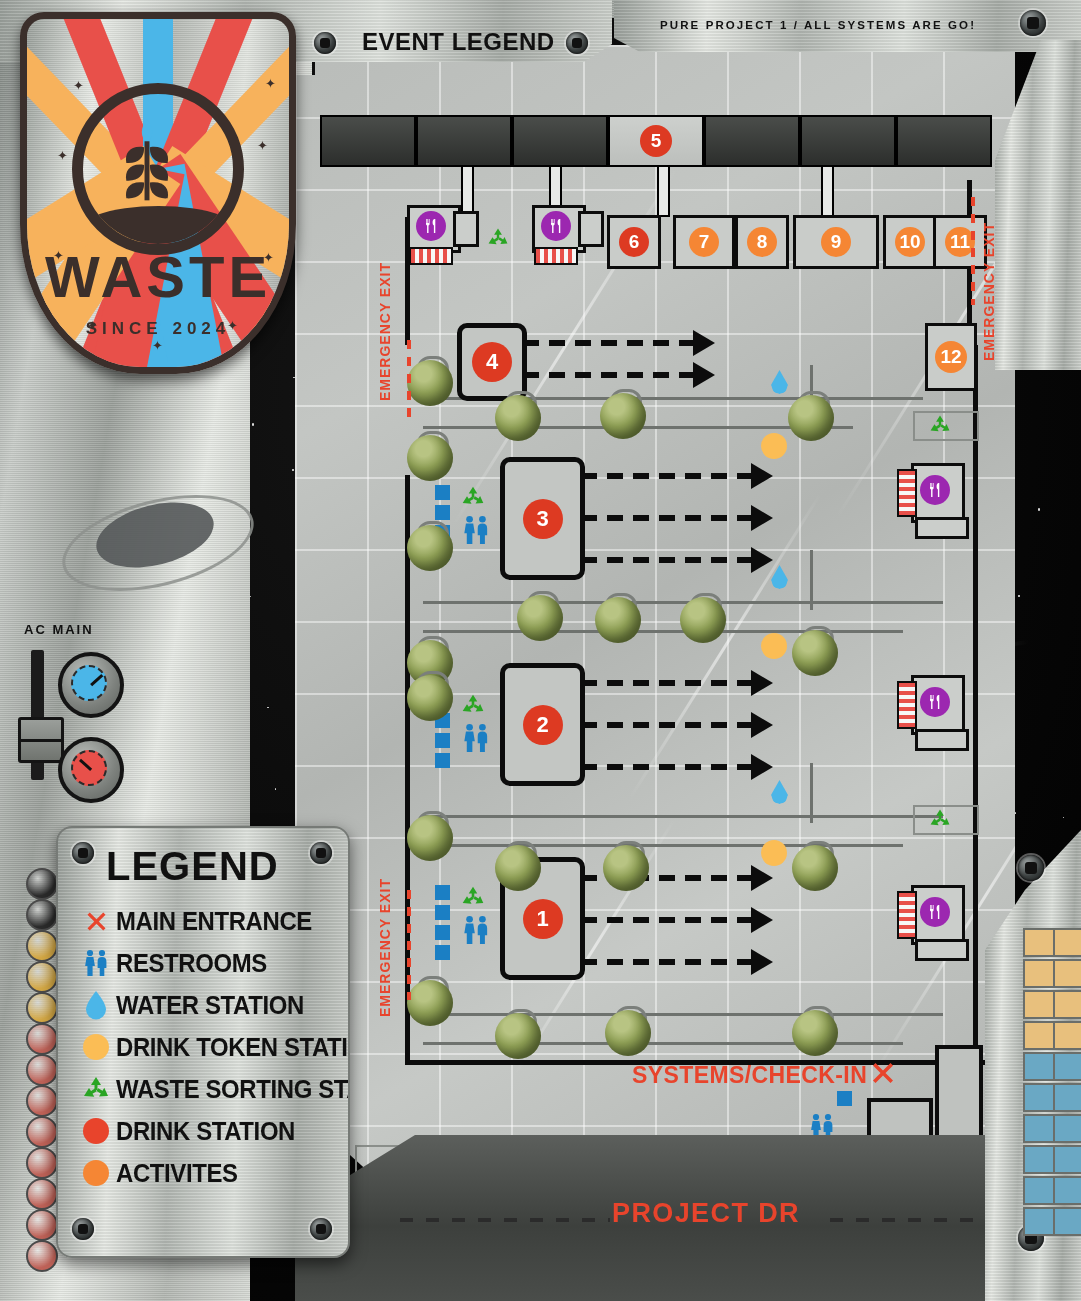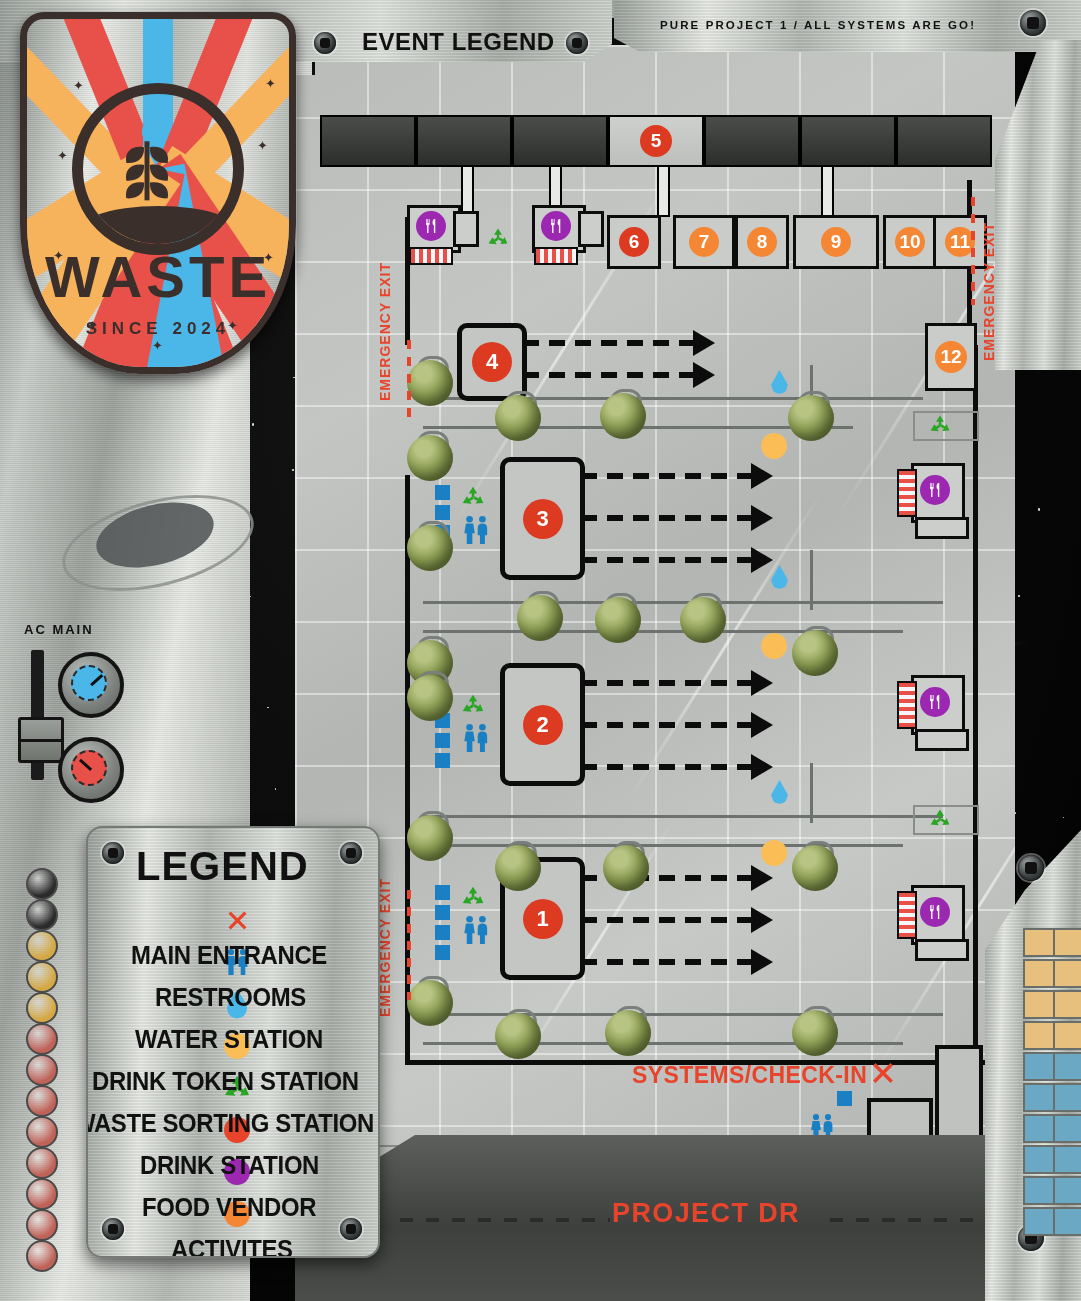--- a/index.html
+++ b/index.html
@@ -96,25 +96,25 @@
   .ledpair i{flex:1;display:block;}
   .ledpair i+i{border-left:2px solid #6a6e6a;}
 
   
   #right-chrome-top{position:absolute;left:995px;top:40px;width:86px;height:330px;
     clip-path:polygon(46px 0,86px 0,86px 330px,0 330px,0 120px);}
   #right-chrome-bot{position:absolute;left:985px;top:830px;width:96px;height:471px;
     clip-path:polygon(96px 0,96px 471px,0 471px,0 120px,40px 60px);}
 
   
-  #legend{position:absolute;left:86px;top:826px;width:290px;height:428px;border-radius:16px;
+  #legend{position:absolute;left:56px;top:826px;width:290px;height:428px;border-radius:16px;
     border:2px solid #767a76;box-shadow:0 6px 16px rgba(0,0,0,.55);overflow:hidden;}
   #legend-title{position:absolute;left:48px;top:16px;font-size:40px;font-weight:bold;color:#111;letter-spacing:1px;}
   #legend-list{position:absolute;left:18px;top:72px;right:10px;}
-  .leg-row{display:flex;align-items:center;height:42px;flex-direction:column;}
+  .leg-row{display:flex;align-items:center;height:42px;}
   .leg-ico{width:40px;display:flex;align-items:center;justify-content:center;flex:0 0 40px;}
   .leg-txt{font-size:26px;font-weight:bold;color:#111;letter-spacing:-.4px;
     font-stretch:condensed;transform:scaleX(.92);transform-origin:left center;white-space:nowrap;}
   .dot{width:26px;height:26px;border-radius:50%;display:block;}
 
   
   #map{position:absolute;left:295px;top:45px;width:720px;height:1160px;overflow:hidden;}
   #map-ground{position:absolute;inset:0;
     background:linear-gradient(150deg,#b9bcb9 0%,#c3c6c3 25%,#b2b5b2 48%,#c6c9c6 70%,#aeb1ae 100%);
     clip-path:polygon(0 30px,20px 30px,20px 0,720px 0,720px 1160px,110px 1160px,0 1060px);}
@@ -852,26 +852,20 @@
           <div class="leg-txt">WASTE SORTING STATION</div>
         </div>
         <div class="leg-row">
           <div class="leg-ico">
             <span class="dot" style="background: rgb(232, 68, 44);"></span>
           </div>
           <div class="leg-txt">DRINK STATION</div>
         </div>
         <div class="leg-row">
           <div class="leg-ico">
-            <span class="dot" style="background: rgb(156, 39, 176);"></span>
-          </div>
-          <div class="leg-txt">FOOD VENDOR</div>
-        </div>
-        <div class="leg-row">
-          <div class="leg-ico">
             <span class="dot" style="background: rgb(245, 134, 52);"></span>
           </div>
           <div class="leg-txt">ACTIVITES</div>
         </div>
       </div>
   </div>
 
 <div id="entrance-label">SYSTEMS/CHECK-IN</div>
     <div id="entrance-x"><svg width="30" height="30" viewBox="0 0 24 24">
         <path d="M4 6 L6 4 L12 10 L18 4 L20 6 L14 12 L20 18 L18 20 L12 14 L6 20 L4 18 L10 12 Z" fill="#e8442c"></path>

